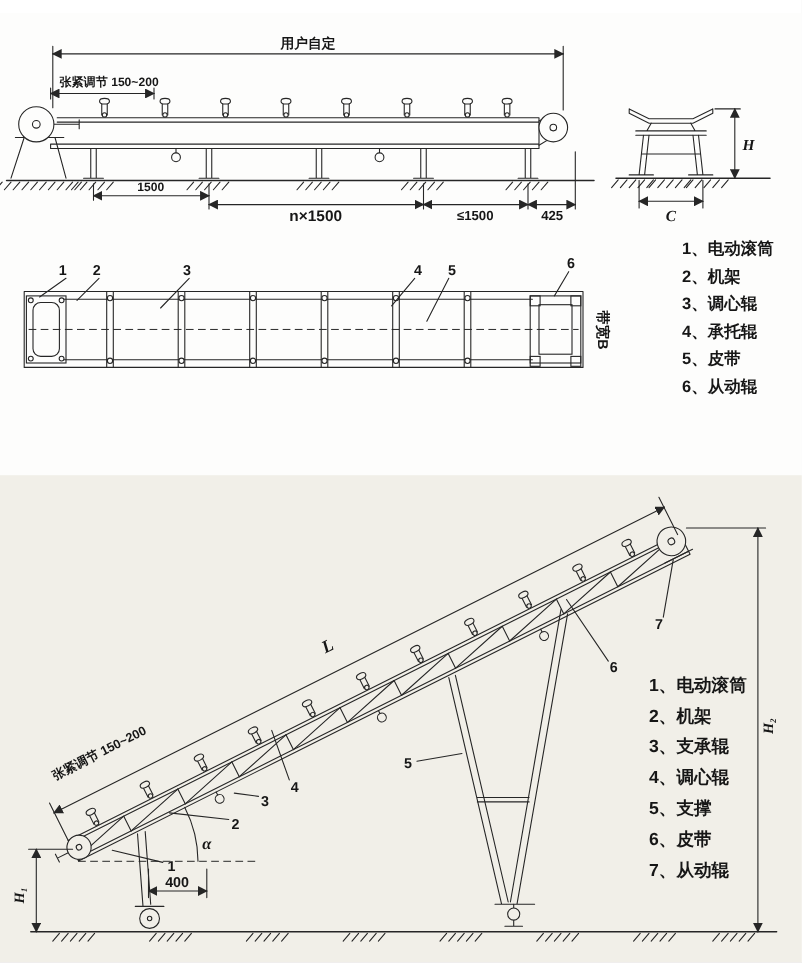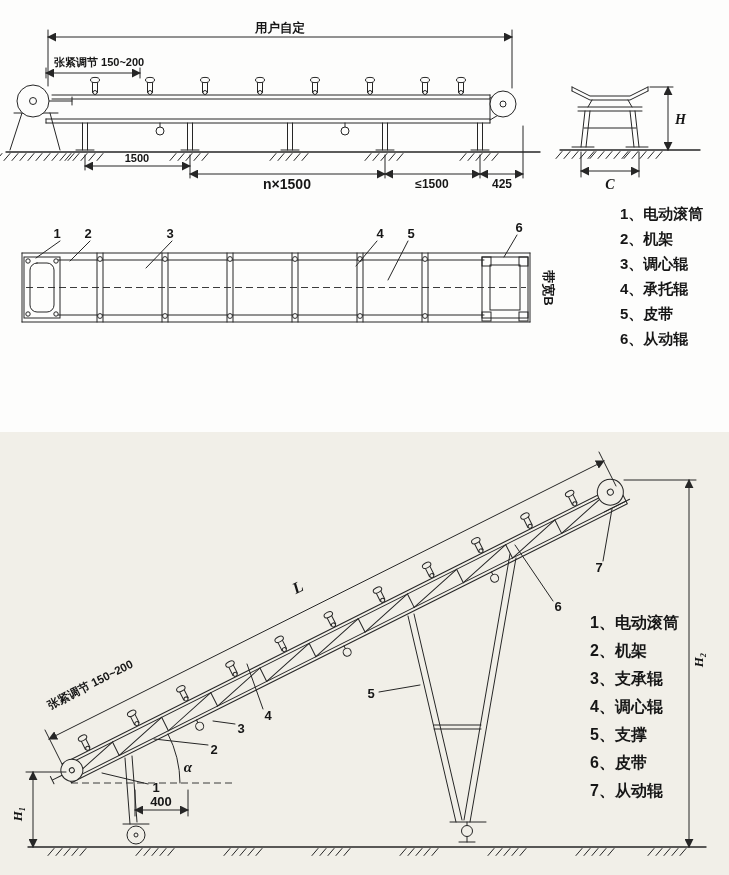--- a/index.html
+++ b/index.html
@@ -1,19 +1,19 @@
 <!DOCTYPE html>
 <html><head>
 <meta charset="utf-8">
 <style>
   html,body{margin:0;padding:0;background:#e8e8e8;}
   .page{position:relative;width:729px;height:875px;margin:0 auto;background:#ffffff;
         font-family:"Liberation Sans",sans-serif;overflow:hidden;}
   .panel{position:absolute;left:0;width:729px;}
-  .panel.top{top:0;height:432px;background:#fdfdfc;}
+  .panel.top{top:12px;height:432px;background:#fdfdfc;}
   .panel.bottom{top:432px;height:443px;background:#f1efe8;}
   svg{display:block;}
   svg .ln{stroke:#262626;stroke-width:1;fill:none;stroke-linecap:round;}
   svg .ln2{stroke:#262626;stroke-width:1.4;fill:none;stroke-linecap:round;}
   svg .dash{stroke:#262626;stroke-width:0.9;fill:none;stroke-dasharray:7 4;}
   svg .fw{fill:#fdfdfc;stroke:#262626;stroke-width:1;}
   svg .fw2{fill:#f1efe8;stroke:#262626;stroke-width:1;}
   svg text{fill:#161616;stroke:none;font-family:"Liberation Sans",sans-serif;font-weight:bold;}
   svg text.ser{font-family:"Liberation Serif",serif;font-style:italic;}
   .mid{text-anchor:middle;}

